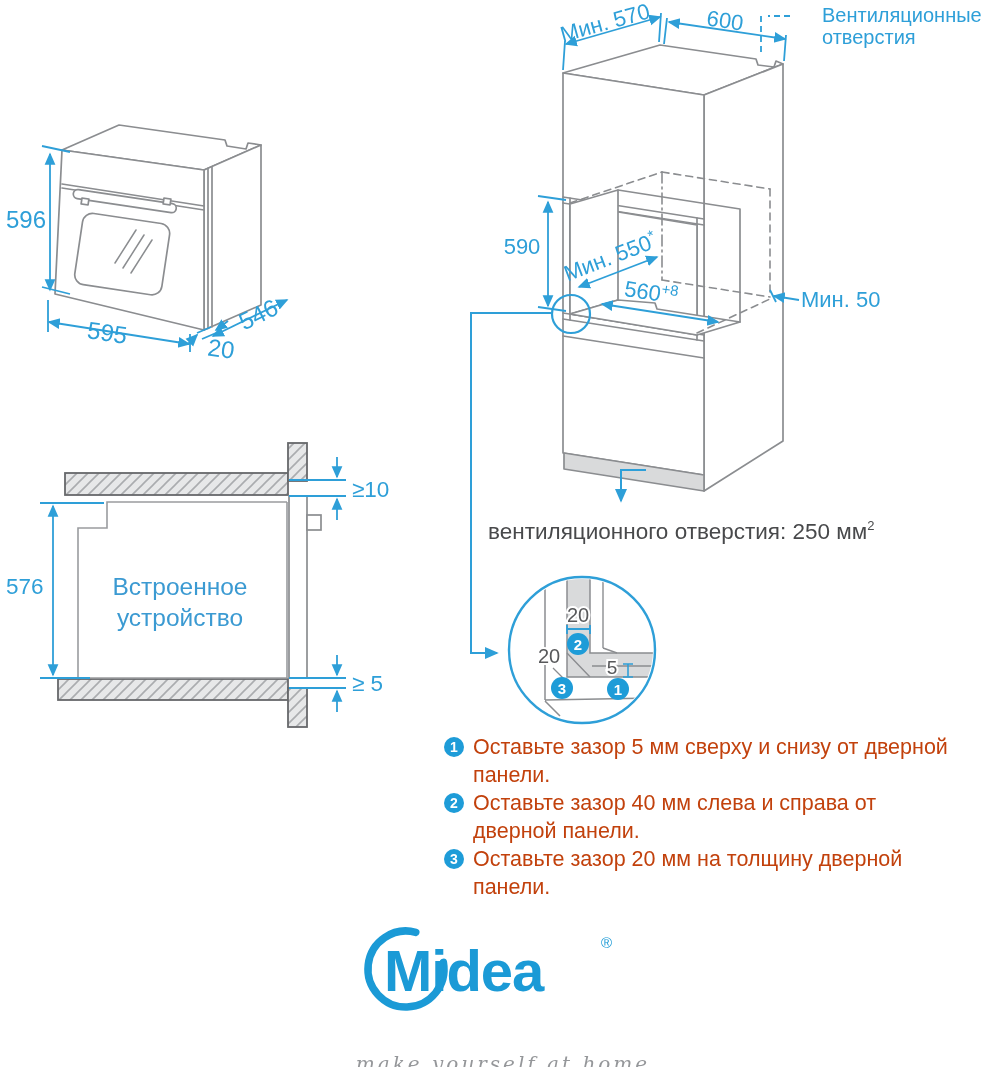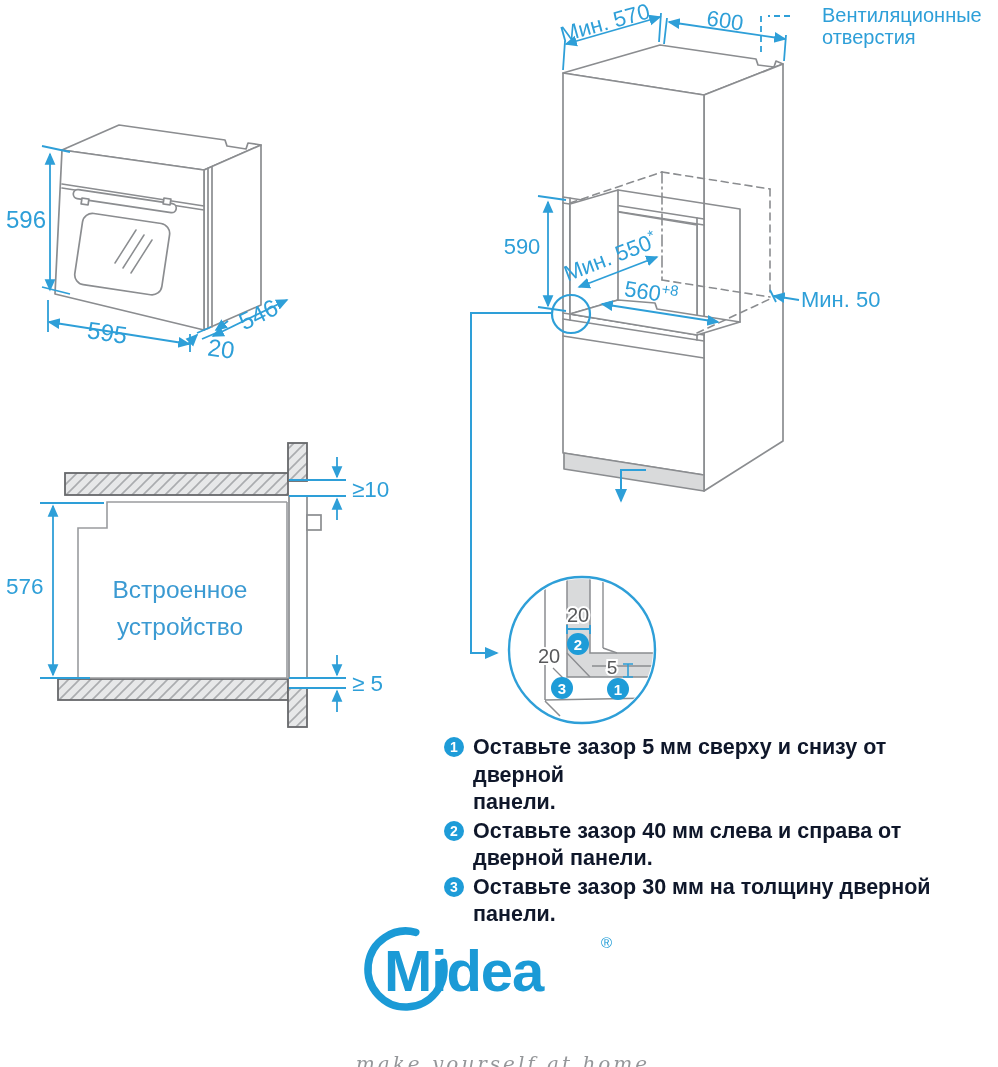--- a/index.html
+++ b/index.html
@@ -4,27 +4,27 @@
 <style>
   html,body{margin:0;padding:0;background:#fff;}
   #canvas{position:relative;width:998px;height:1067px;background:#ffffff;overflow:hidden;
           font-family:"Liberation Sans",sans-serif;}
   #lineart{position:absolute;left:0;top:0;}
   .dimtxt{font-family:"Liberation Sans",sans-serif;font-weight:500;}
   .htext{position:absolute;color:#48494b;}
   .vent-note{left:488px;top:511px;width:480px;font-size:22.5px;line-height:29px;}
   .vent-note sup{font-size:13px;}
   .cab-vent-label{left:793px;top:4px;width:170px;font-size:20px;line-height:22px;color:#2e9fd8;font-weight:500;margin-left:29px;}
-  .device-label{left:88px;top:571px;width:184px;font-size:24.5px;line-height:37px;color:#3b9ad2;
+  .device-label{left:88px;top:571px;width:184px;font-size:24.5px;line-height:31px;color:#3b9ad2;
                 text-align:center;font-weight:500;}
   .notes{left:444px;top:734px;width:516px;}
   .note-row{display:flex;align-items:flex-start;margin-bottom:1px;}
   .note-bullet{flex:0 0 auto;width:20px;height:20px;border-radius:50%;background:#1e9cd8;color:#fff;
                font-size:14px;font-weight:bold;text-align:center;line-height:20px;margin:3px 9px 0 0;}
-  .note-text{font-size:21.5px;line-height:27.5px;color:#0f172a;white-space:pre-line;font-weight:bold;}
+  .note-text{font-size:21.5px;line-height:27.5px;color:#c2410c;white-space:pre-line;}
   .logo{position:absolute;left:358px;top:912px;width:290px;height:108px;}
   .tagline{left:345px;top:1052px;width:316px;text-align:center;
            font-family:"DejaVu Serif",serif;font-style:italic;font-size:20px;
            letter-spacing:3px;color:#95979a;}
 </style>
 </head>
 <body>
 
 <div id="canvas">
 
@@ -165,36 +165,37 @@
       <text x="618" y="695" text-anchor="middle" fill="#fff" font-size="15" font-weight="bold">1</text>
     </g>
   </g>
 </svg>
 
 <div class="htext cab-vent-label">Вентиляционные отверстия</div>
 
 <div class="htext device-label">Встроенное устройство</div>
 
 <div class="htext vent-note">
+  <div><span>вентиляционного отверстия: 250 мм</span><sup>2</sup></div>
 </div>
 
 <div class="htext notes">
   <div class="note-row">
     <span class="note-bullet">1</span>
     <span class="note-text">Оставьте зазор 5 мм сверху и снизу от дверной
 панели.</span>
   </div>
   <div class="note-row">
     <span class="note-bullet">2</span>
     <span class="note-text">Оставьте зазор 40 мм слева и справа от
 дверной панели.</span>
   </div>
   <div class="note-row">
     <span class="note-bullet">3</span>
-    <span class="note-text">Оставьте зазор 30 мм на толщину дверной
+    <span class="note-text">Оставьте зазор 20 мм на толщину дверной
 панели.</span>
   </div>
 </div>
 
 <svg class="logo" viewBox="0 0 290 108">
   <path d="M85.4,50.4 A38,38 0 1 1 57.8,20.3" fill="none" stroke="#1b9ad6" stroke-width="7.5" stroke-linecap="round"></path>
   <text x="26" y="79" font-family="Liberation Sans, sans-serif" font-weight="bold" font-size="58" fill="#1b9ad6" letter-spacing="-1">Midea</text>
   <text x="243" y="36" font-size="15" fill="#1b9ad6">®</text>
 </svg>
 <div class="htext tagline">make yourself at home</div>

